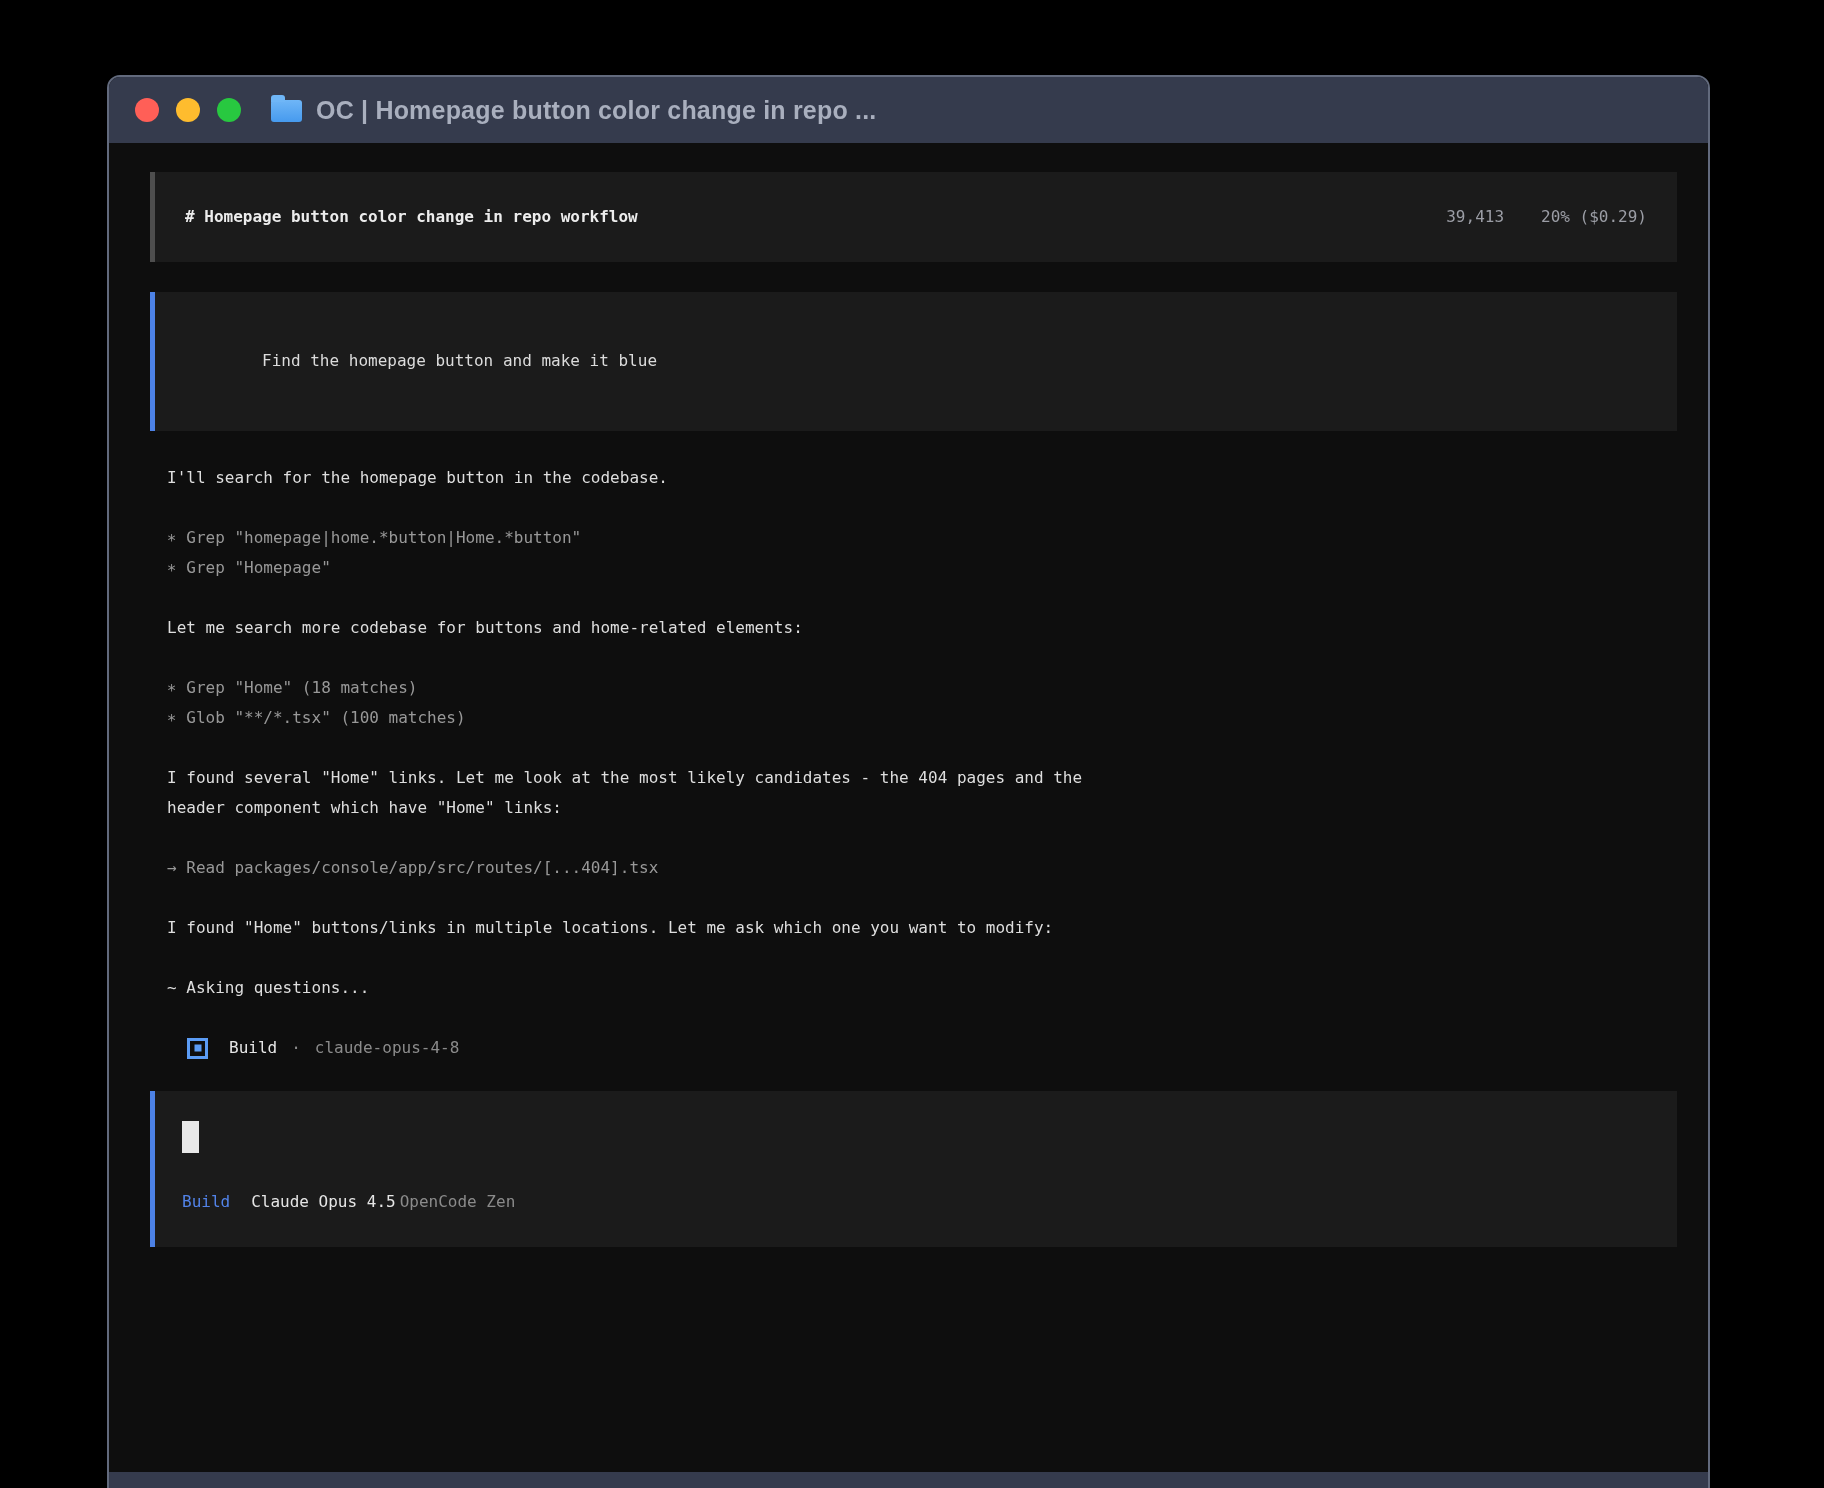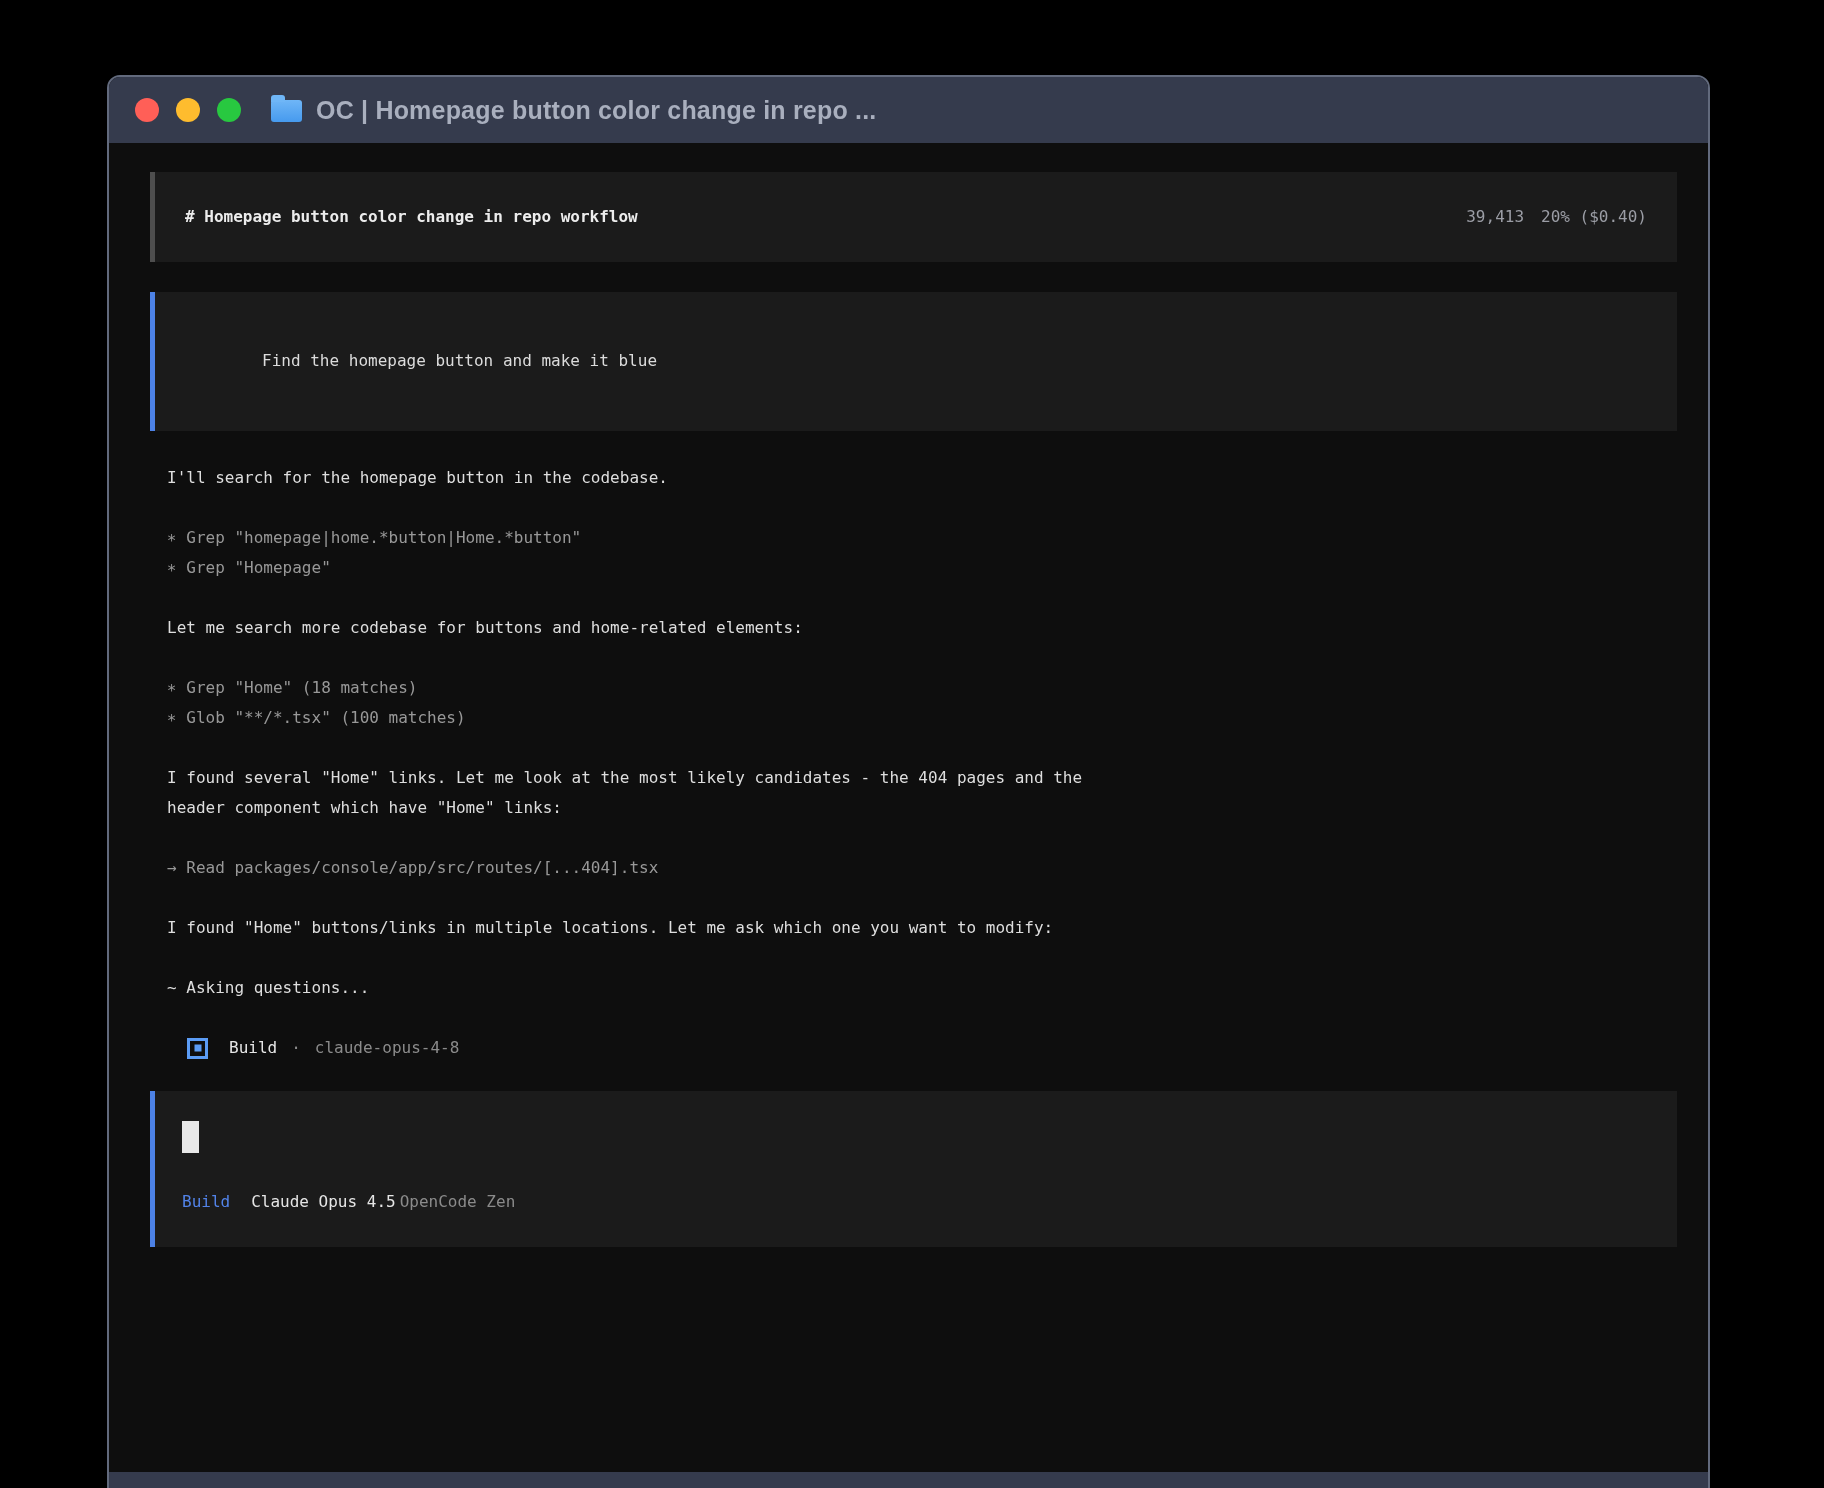--- a/index.html
+++ b/index.html
@@ -25,21 +25,21 @@
            color:#a9afbe; letter-spacing:0.2px; }
 
   
   .terminal { flex:1 1 auto; padding:29px 31px 0 41px; font-size:16px; line-height:30px;
               color:#dedede; overflow:hidden; }
   .block { background:#1b1b1b; border-left:5px solid #4d82e6; }
 
   .header-block { border-left-color:#4e4e4e; padding:30px; display:flex;
                   justify-content:space-between; align-items:center; margin-bottom:30px; }
   .h-title { font-weight:700; color:#ececec; white-space:pre; }
-  .h-right { display:flex; gap:17px; color:#9b9da5; white-space:pre; }
+  .h-right { display:flex; gap:37px; color:#9b9da5; white-space:pre; }
 
   .user-block { padding:24px 30px 25px; margin-bottom:32px; color:#dcdcdc; white-space:pre; }
 
   .transcript { padding-left:17px; }
   .t-group { margin-bottom:30px; }
   .line { height:30px; white-space:pre; }
   .t-white { color:#dedede; }
   .t-dim { color:#989898; }
 
   .agent-line { height:30px; display:flex; align-items:center; padding-left:37px; margin-bottom:28px; }
@@ -74,21 +74,21 @@
       <span class="folder"></span>
       <span class="title">OC | Homepage button color change in repo ...</span>
     </div>
 
     <div class="terminal">
 
       <div class="block header-block">
         <span class="h-title"># Homepage button color change in repo workflow</span>
         <span class="h-right">
           <span>39,413</span>
-          <span>20% ($0.40)</span>
+          <span>20% ($0.29)</span>
         </span>
       </div>
 
       <div class="block user-block">
         <span>Find the homepage button and make it blue</span>
       </div>
 
       <div class="transcript">
         <div class="t-group">
           <div class="line t-white">I'll search for the homepage button in the codebase.</div>

